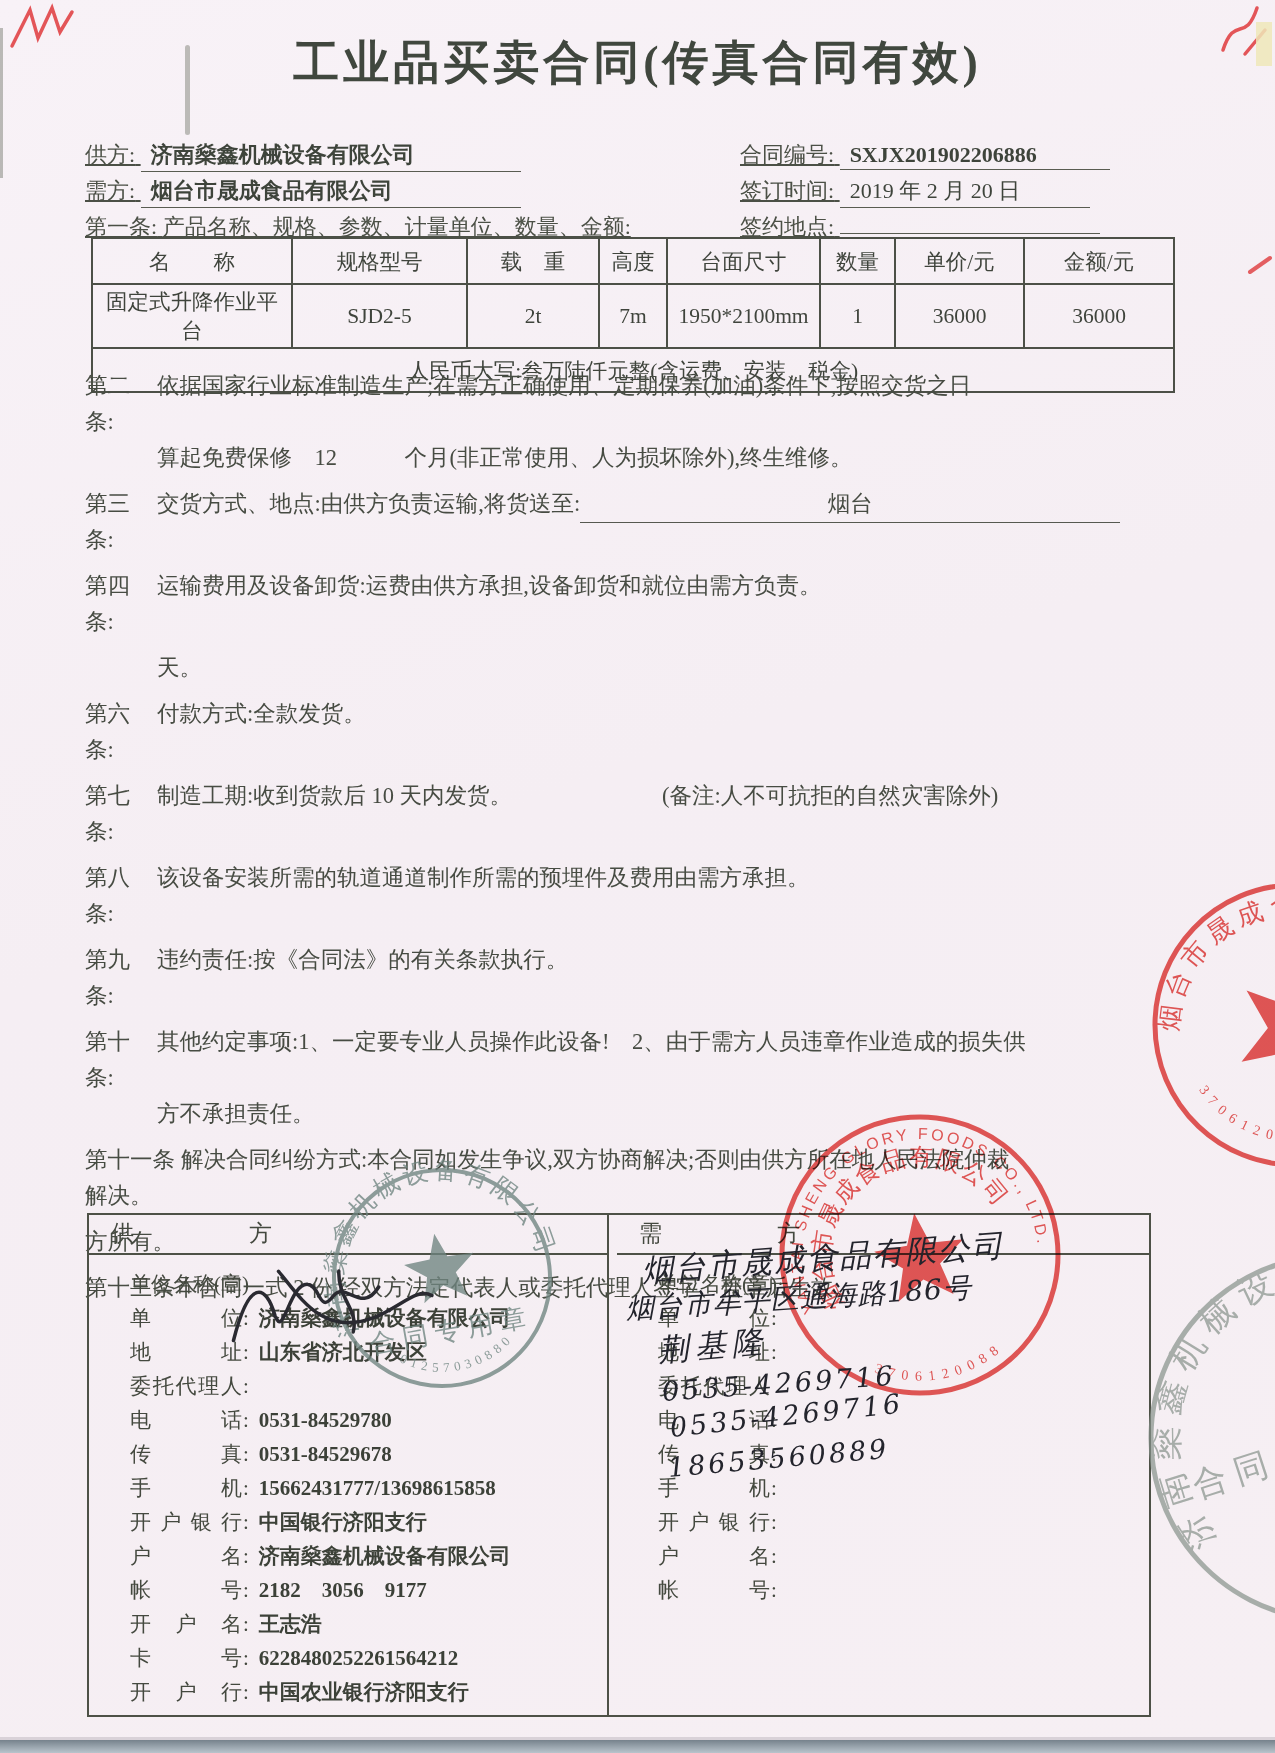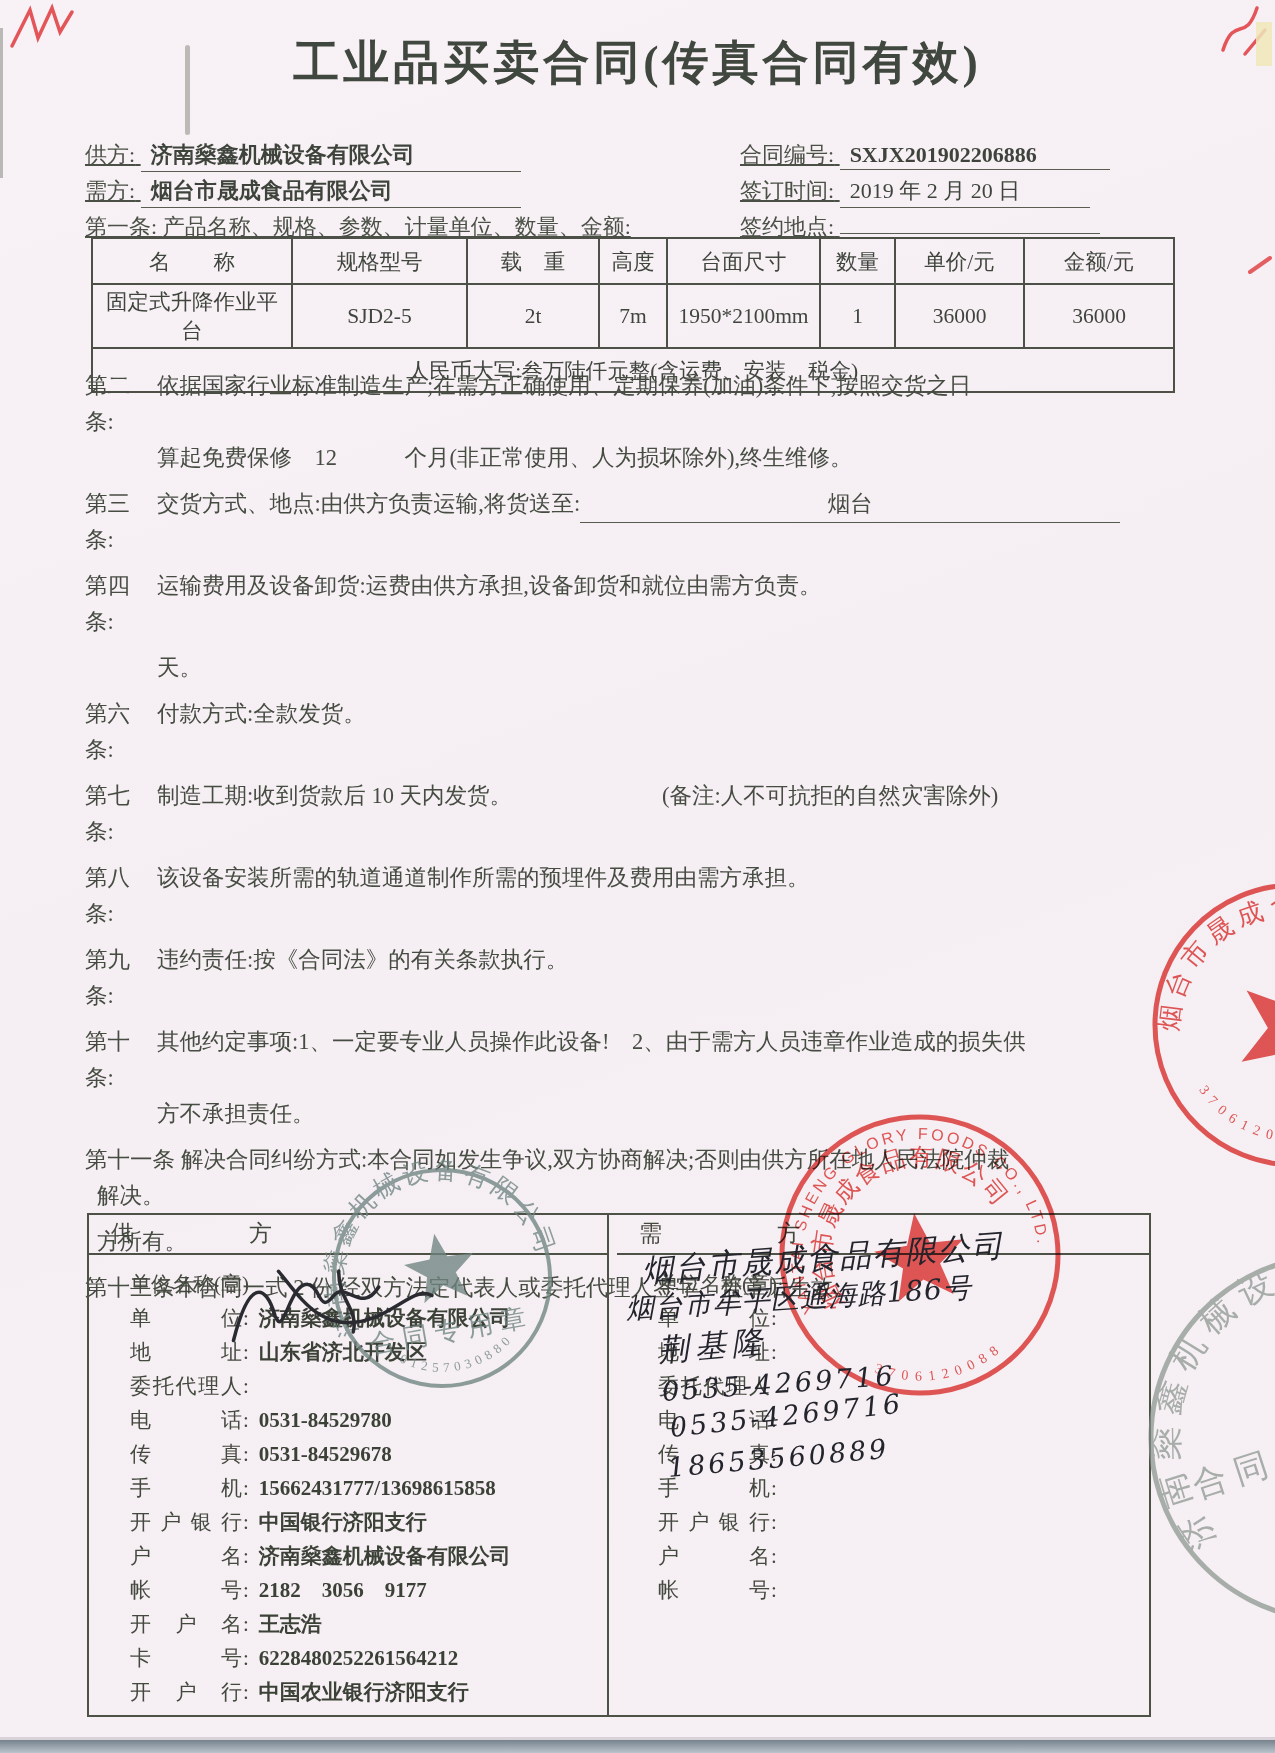--- a/index.html
+++ b/index.html
@@ -34,21 +34,21 @@
   td.note-cell { text-align:left; padding-left:12px; height:38px; }
   
   .clauses { position:absolute; left:85px; top:368px; width:1108px; font-size:22.5px; line-height:36px; color:#474c43; }
   .clause { margin-bottom:10px; }
   .cflex { display:flex; }
   .clabel { flex:0 0 72px; }
   .clabel.wide { flex:0 0 96px; }
   .ctext { flex:1; }
   .cline2 { }
   .cline2.indent { margin-left:72px; }
-  .cline2.flush { margin-left:12px; }
+  .cline2.flush { margin-left:0; }
   .fill { display:inline-block; min-width:540px; border-bottom:1.6px solid #565950; text-align:center; }
   .cnote { margin-left:150px; }
   
   .sign-table {
     position:absolute; left:87px; top:1213px; width:1060px; height:500px;
     border:2px solid #4d5146; display:flex; font-size:21px; color:#44493f;
     background:transparent;
     gap:8px;
   }
   .sign-col { box-sizing:border-box; }

